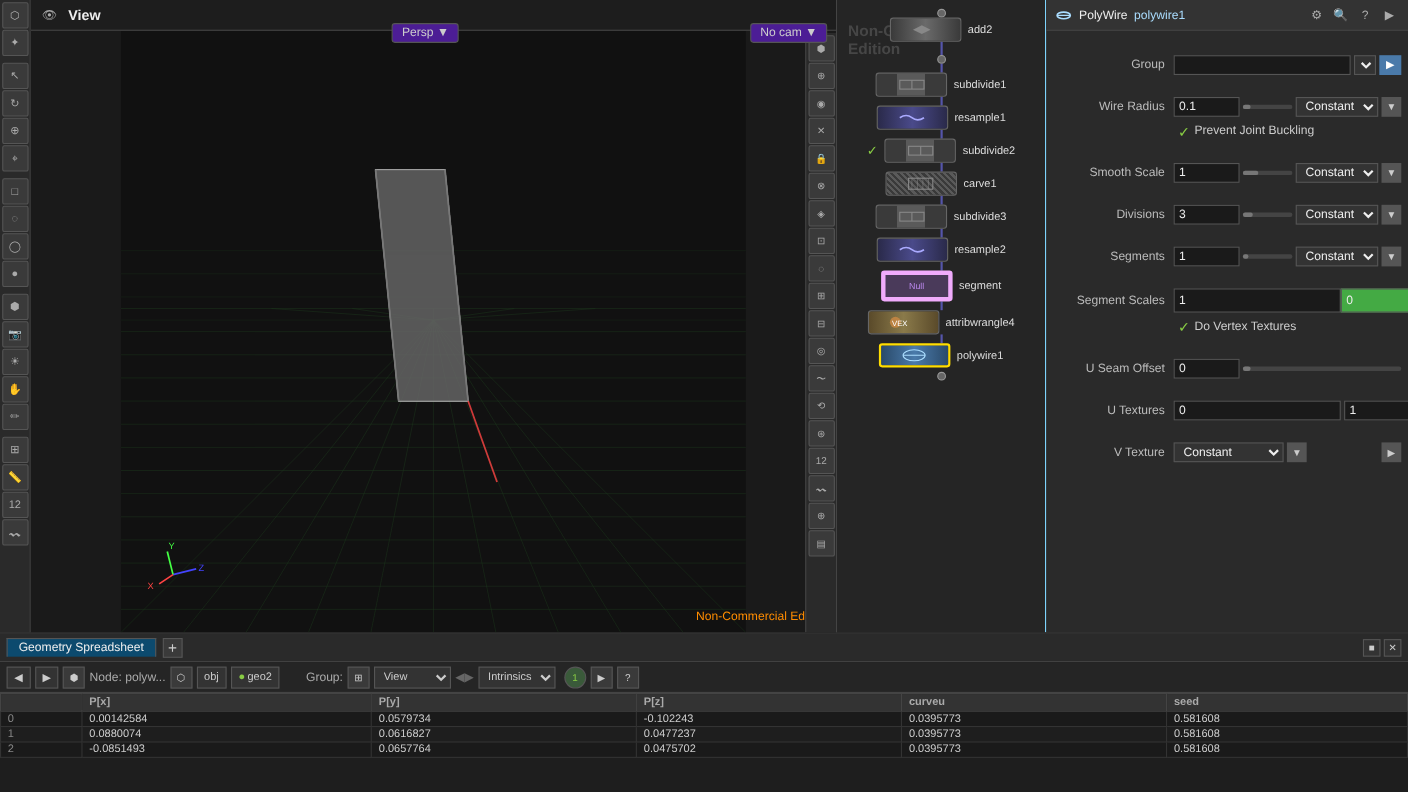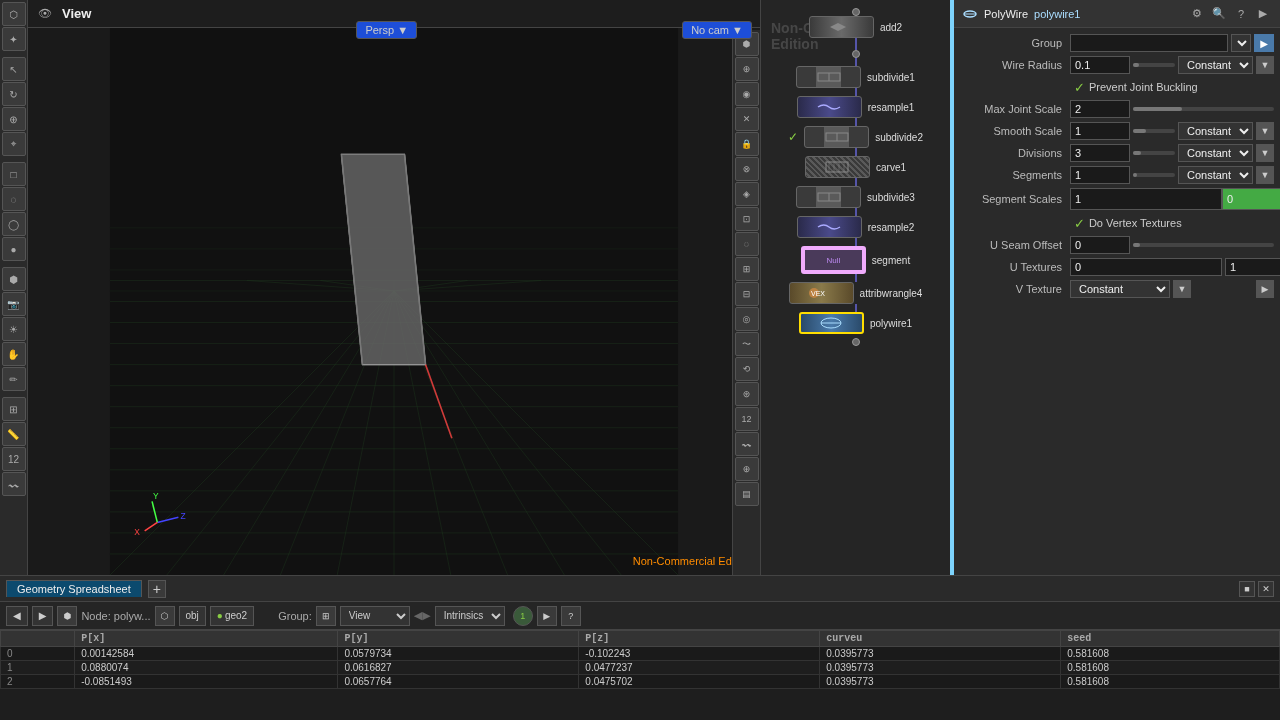--- a/index.html
+++ b/index.html
@@ -10,21 +10,21 @@
     .top-area { display: flex; flex: 1; overflow: hidden; }
     .bottom-area { height: 145px; background: #1e1e1e; border-top: 1px solid #444; display: flex; flex-direction: column; }
 
     
     .left-toolbar { width: 28px; background: #2a2a2a; border-right: 1px solid #444; display: flex; flex-direction: column; align-items: center; padding: 2px 0; gap: 1px; }
     .toolbar-btn { width: 24px; height: 24px; background: #3a3a3a; border: 1px solid #555; border-radius: 2px; display: flex; align-items: center; justify-content: center; cursor: pointer; font-size: 10px; color: #aaa; }
 
     
     .viewport { flex: 1; position: relative; background: #1a1a1a; overflow: hidden; }
     .viewport-header { position: absolute; top: 0; left: 0; right: 0; height: 28px; background: rgba(30,30,30,0.9); display: flex; align-items: center; padding: 0 8px; gap: 8px; z-index: 10; border-bottom: 1px solid #444; }
-    .view-label { background: #1d4ed8; border: 1px solid #555; padding: 2px 8px; border-radius: 3px; cursor: pointer; color: #ccc; font-size: 11px; margin-left: auto; margin-top: 32px; }
+    .view-label { background: #4c1d95; border: 1px solid #555; padding: 2px 8px; border-radius: 3px; cursor: pointer; color: #ccc; font-size: 11px; margin-left: auto; margin-top: 32px; }
 
     
     .grid-canvas { position: absolute; top: 28px; left: 0; right: 0; bottom: 0; }
     .grid-canvas svg { width: 100%; height: 100%; }
 
     .non-commercial { position: absolute; bottom: 8px; right: 8px; color: #ff8c00; font-size: 11px; }
 
     
     .node-graph { width: 190px; background: #252525; border-left: 1px solid #444; overflow-y: auto; position: relative; }
     .node-graph-bg { width: 100%; height: 100%; background: #252525; position: relative; }
@@ -35,25 +35,25 @@
     .node-box.carve { background: repeating-linear-gradient(45deg, #3a3a3a, #3a3a3a 2px, #5a5a5a 2px, #5a5a5a 4px); }
     .node-box.null-node { background: #4a3a5a; border: 4px solid #f0abfc; }
     .node-box.attrib { background: linear-gradient(90deg, #5a4a2a 0%, #8a7a4a 50%, #5a4a2a 100%); }
     .node-box.polywire { background: linear-gradient(90deg, #2a4a6a 0%, #4a7aaa 50%, #2a4a6a 100%); border: 2px solid #ffdd00; }
     .node-label { font-size: 10px; color: #ddd; white-space: nowrap; }
     .node-check { color: #88cc44; font-size: 12px; }
     .node-dot-top { width: 8px; height: 8px; background: #666; border-radius: 50%; border: 1px solid #999; margin: 0 auto; }
     .node-dot-bottom { width: 8px; height: 8px; background: #666; border-radius: 50%; border: 1px solid #999; margin: 0 auto; }
 
     
-    .properties-panel { width: 330px; background: #2a2a2a; border-left: 4px solid #7dd3fc; display: flex; flex-direction: column; }
+    .properties-panel { width: 330px; background: #2a2a2a; border-left: 1px solid #7dd3fc; display: flex; flex-direction: column; }
     .properties-header { height: 28px; background: #333; border-bottom: 1px solid #444; display: flex; align-items: center; padding: 0 8px; gap: 6px; }
     .properties-content { flex: 1; overflow-y: auto; padding: 4px 0; }
 
-    .prop-row { display: flex; align-items: center; padding: 2px 6px; min-height: 22px; }
+    .prop-row { display: flex; align-items: center; padding: 2px 6px; min-height: 22px; margin-top: 16px; }
     .prop-label { width: 110px; text-align: right; padding-right: 8px; color: #bbb; font-size: 11px; flex-shrink: 0; }
     .prop-value { flex: 1; display: flex; align-items: center; gap: 3px; }
     .prop-input { background: #1a1a1a; border: 1px solid #555; color: #eee; font-size: 11px; padding: 1px 4px; height: 18px; width: 60px; }
     .prop-dropdown { background: #333; border: 1px solid #555; color: #eee; font-size: 11px; padding: 1px 4px; height: 18px; }
     .prop-checkbox-row { display: flex; align-items: center; padding: 2px 6px; min-height: 22px; padding-left: 120px; }
     .checkmark { color: #88cc44; margin-right: 4px; font-size: 13px; }
     .seg-input-1 { background: #1a1a1a; border: 1px solid #555; color: #eee; font-size: 11px; padding: 1px 4px; height: 22px; flex: 1; }
     .seg-input-2 { background: #44aa44; border: 1px solid #555; color: #eee; font-size: 11px; padding: 1px 4px; height: 22px; flex: 1; }
     .prop-dual { display: flex; gap: 3px; flex: 1; }
     .prop-dual-input { background: #1a1a1a; border: 1px solid #555; color: #eee; font-size: 11px; padding: 1px 4px; height: 18px; flex: 1; }
@@ -67,21 +67,21 @@
     .spreadsheet-tab.active { background: #0c4a6e; color: #eee; }
     .spreadsheet-add { width: 18px; height: 18px; background: #3a3a3a; border: 1px solid #555; display: flex; align-items: center; justify-content: center; cursor: pointer; color: #ccc; font-size: 14px; }
 
     .spreadsheet-toolbar { height: 28px; background: #252525; border-bottom: 1px solid #444; display: flex; align-items: center; padding: 0 6px; gap: 4px; }
     .ss-btn { height: 20px; padding: 0 6px; background: #333; border: 1px solid #555; color: #ccc; font-size: 10px; cursor: pointer; display: flex; align-items: center; }
     .ss-label { color: #aaa; font-size: 11px; }
     .ss-dropdown { height: 20px; padding: 0 4px; background: #333; border: 1px solid #555; color: #ccc; font-size: 10px; min-width: 70px; }
 
     .spreadsheet-table { flex: 1; overflow: auto; }
     table { width: 100%; border-collapse: collapse; }
-    th { background: #333; border: 1px solid #444; padding: 2px 6px; text-align: left; font-size: 10px; color: #aaa; white-space: nowrap; position: sticky; top: 0; font-family: Liberation Mono, monospace; }
+    th { background: #333; border: 1px solid #444; padding: 2px 6px; text-align: left; font-size: 10px; color: #aaa; white-space: nowrap; position: sticky; top: 0; }
     td { border: 1px solid #333; padding: 1px 6px; font-size: 10px; color: #ccc; white-space: nowrap; }
     tr:nth-child(even) td { background: #1e1e1e; }
     tr:nth-child(odd) td { background: #1a1a1a; }
     td:first-child { color: #888; background: #252525; }
 
     .slider-container { flex: 1; position: relative; height: 14px; display: flex; align-items: center; }
     .slider-track { width: 100%; height: 4px; background: #444; border-radius: 2px; }
     .slider-fill { height: 100%; background: #777; border-radius: 2px; position: relative; }
 
     
@@ -392,31 +392,20 @@
                 <span style="font-size:9px;">▼</span>
               </div>
           </div>
         </div>
 
         <div class="prop-checkbox-row">
           <span class="checkmark">✓</span>
           <span>Prevent Joint Buckling</span>
         </div>
 
-        <div class="prop-row">
-          <span class="prop-label">Max Joint Scale</span>
-          <div class="prop-value">
-            <input class="prop-input" value="2" style="">
-            <div class="slider-container">
-              <div class="slider-track">
-                  <div class="slider-fill" style="width:35%;"></div>
-                </div>
-            </div>
-          </div>
-        </div>
 
         <div class="prop-row">
           <span class="prop-label">Smooth Scale</span>
           <div class="prop-value">
             <input class="prop-input" value="1" style="">
             <div class="slider-container">
               <div class="slider-track">
                   <div class="slider-fill" style="width:30%;"></div>
                 </div>
             </div>

